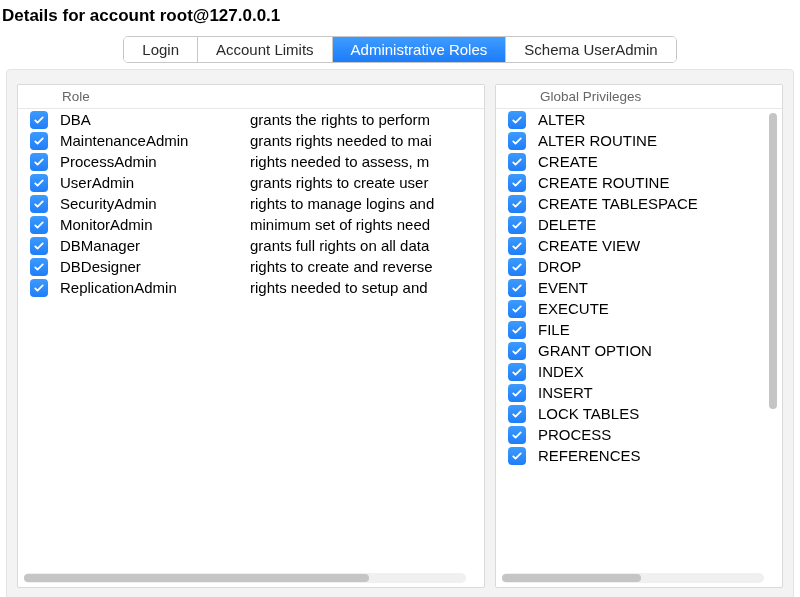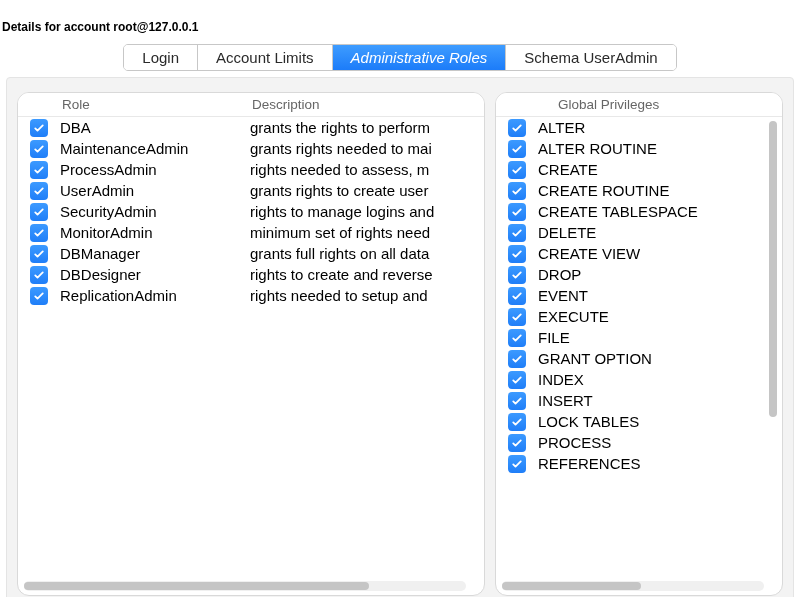--- a/index.html
+++ b/index.html
@@ -11,22 +11,22 @@
       font-family: "Helvetica Neue", Helvetica, Arial, sans-serif;
       font-size: 15px;
       color: #000;
       background: #fff;
       width: 800px;
       height: 597px;
       overflow: hidden;
     }
     .page-title {
       font-weight: bold;
-      font-size: 12px;
-      padding: 20px 2px 10px 2px;
+      font-size: 17px;
+      padding: 6px 2px 10px 2px;
     }
     .tabs-wrap {
       display: flex;
       justify-content: center;
       padding: 0 0 6px 0;
     }
     .tabs {
       display: flex;
       border: 1px solid #c7c7c7;
       border-radius: 5px;
@@ -42,39 +42,38 @@
       cursor: default;
       user-select: none;
     }
     .tab:last-child {
       border-right: none;
     }
     .tab.active {
       background: #1e90ff;
       background: linear-gradient(#3e9cff, #1c7cf9);
       color: #fff;
-      font-style: italic;
     }
     .panel {
       margin: 0 6px 0 6px;
       background: #f3f3f3;
       border: 1px solid #e4e4e4;
       border-radius: 4px;
       padding: 14px 10px 10px 10px;
       height: 530px;
     }
     .columns {
       display: flex;
       gap: 10px;
       height: 100%;
     }
     .listbox {
       background: #fff;
       border: 1px solid #d9d9d9;
-      border-radius: 12px;
+      border-radius: 2px;
       display: flex;
       flex-direction: column;
       overflow: hidden;
       position: relative;
     }
     .listbox.left {
       width: 468px;
     }
     .listbox.right {
       flex: 1;
@@ -95,21 +94,20 @@
       width: 190px;
       padding-left: 2px;
     }
     .list-header .col-desc {
       flex: 1;
       padding-left: 2px;
     }
     .list-header .col-priv {
       flex: 1;
       padding-left: 2px;
-      margin-left: 18px;
     }
     .list-body {
       flex: 1;
       overflow: hidden;
       padding-bottom: 18px;
     }
     .row {
       display: flex;
       align-items: center;
       padding: 1.5px 0;
@@ -203,21 +201,20 @@
     </div>
 </div>
 
 <div class="panel">
   <div class="columns">
 
     <div class="listbox left">
       <div class="list-header">
         <div class="col-check"></div>
         <div class="col-role">Role</div>
-        <div class="col-desc">Description</div>
       </div>
       <div class="list-body" id="roles-body">
           <div class="row">
             <div class="col-check">
               <div class="chk">
                 <svg viewBox="0 0 16 16">
                   <path d="M3 8.5l3 3 7-7" stroke="#fff" stroke-width="2.4" fill="none" stroke-linecap="round" stroke-linejoin="round"></path>
                 </svg>
               </div>
             </div>

